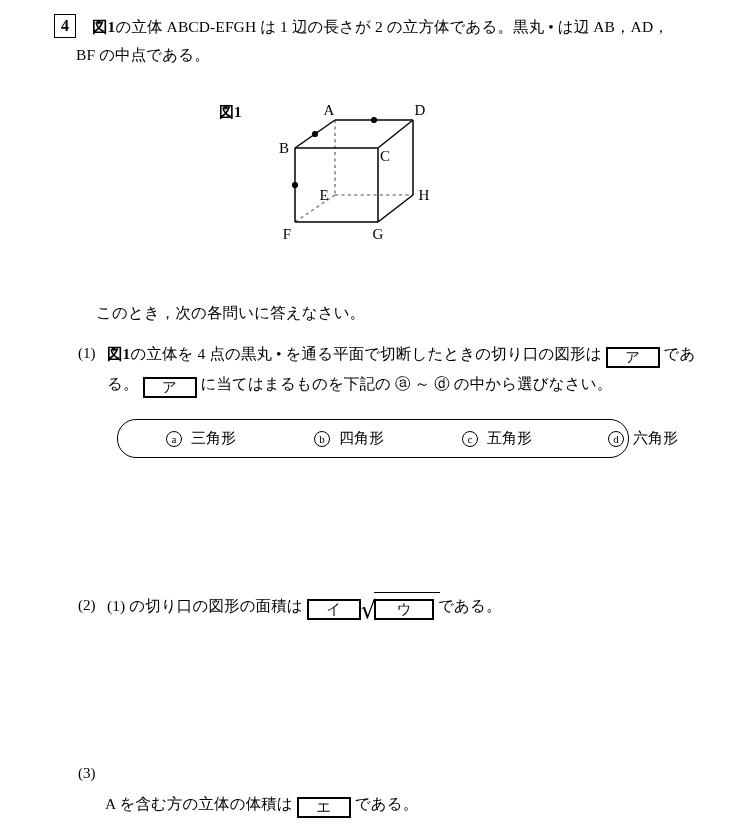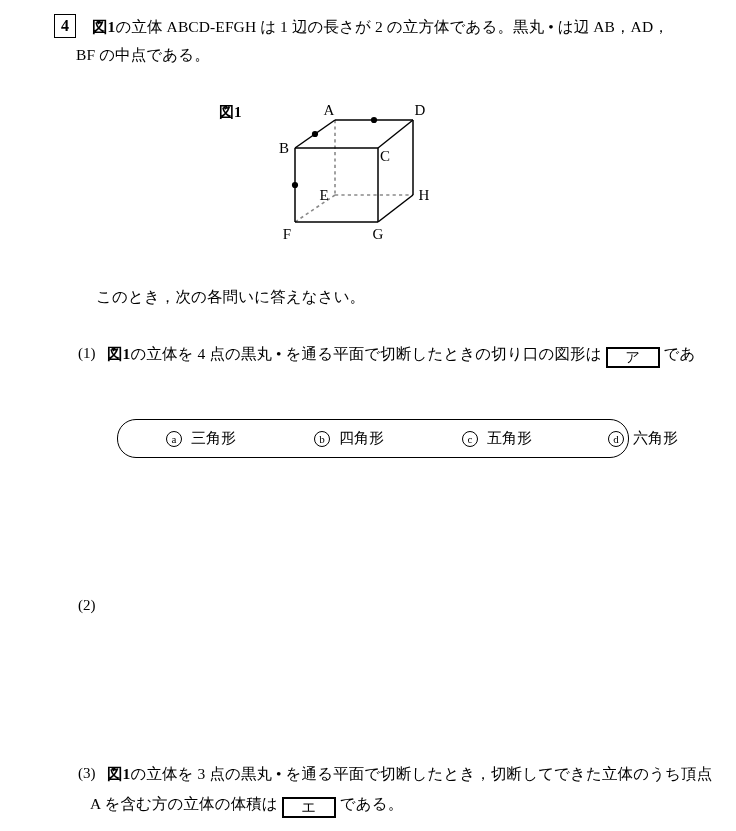--- a/index.html
+++ b/index.html
@@ -212,28 +212,33 @@
       <text class="vlabel" x="22" y="53" text-anchor="middle">B</text>
       <text class="vlabel" x="123" y="61" text-anchor="middle">C</text>
       <text class="vlabel" x="158" y="15" text-anchor="middle">D</text>
       <text class="vlabel" x="62" y="100" text-anchor="middle">E</text>
       <text class="vlabel" x="25" y="139" text-anchor="middle">F</text>
       <text class="vlabel" x="116" y="139" text-anchor="middle">G</text>
       <text class="vlabel" x="162" y="100" text-anchor="middle">H</text>
     </svg>
   </div>
 
-  <div class="stem" style="left:96px; top:284px;">このとき，次の各問いに答えなさい。</div>
+  <div class="stem" style="left:96px; top:300px;">このとき，次の各問いに答えなさい。</div>
 
   <div class="qnum" style="left:78px; top:345px;">(1)</div>
   <div class="stem" style="left:107px; top:341px;">
     <span class="bold">図1</span><span>の立体を 4 点の黒丸 • を通る平面で切断したときの切り口の図形は</span>
     <span class="blank">ア</span>
     <span>であ</span>
   </div>
+  <div class="stem" style="left:107px; top:371px;">
+    <span>る。</span>
+    <span class="blank">ア</span>
+    <span>に当てはまるものを下記の ⓐ ～ ⓓ の中から選びなさい。</span>
+  </div>
 
   <div class="choices">
     <div class="choice c0">
       <span class="mark">a</span>
       <span>三角形</span>
     </div>
     <div class="choice c1">
       <span class="mark">b</span>
       <span>四角形</span>
     </div>
@@ -241,24 +246,26 @@
       <span class="mark">c</span>
       <span>五角形</span>
     </div>
     <div class="choice c3">
       <span class="mark">d</span>
       <span>六角形</span>
     </div>
   </div>
 
   <div class="qnum" style="left:78px; top:597px;">(2)</div>
+  <div class="stem" style="left:107px; top:593px;">
+    <span>(1) の切り口の図形の面積は</span>
+    <span class="blank">イ</span><span class="radical"><span class="sqrt-glyph">√</span><span class="vinc"></span><span class="blank wide">ウ</span></span>
+    <span>である。</span>
+  </div>
 
   <div class="qnum" style="left:78px; top:765px;">(3)</div>
-  <div class="stem" style="left:107px; top:761px;">
-    <span class="bold">図1</span><span>の立体を 3 点の黒丸 • を通る平面で切断したとき，切断してできた立体のうち頂点</span>
-  </div>
-  <div class="stem" style="left:90px; top:791px;">
+  <div class="stem" style="left:105px; top:791px;">
     <span>A を含む方の立体の体積は</span>
     <span class="blank">エ</span>
     <span>である。</span>
   </div>
 
 </div>
 
 </body></html>

